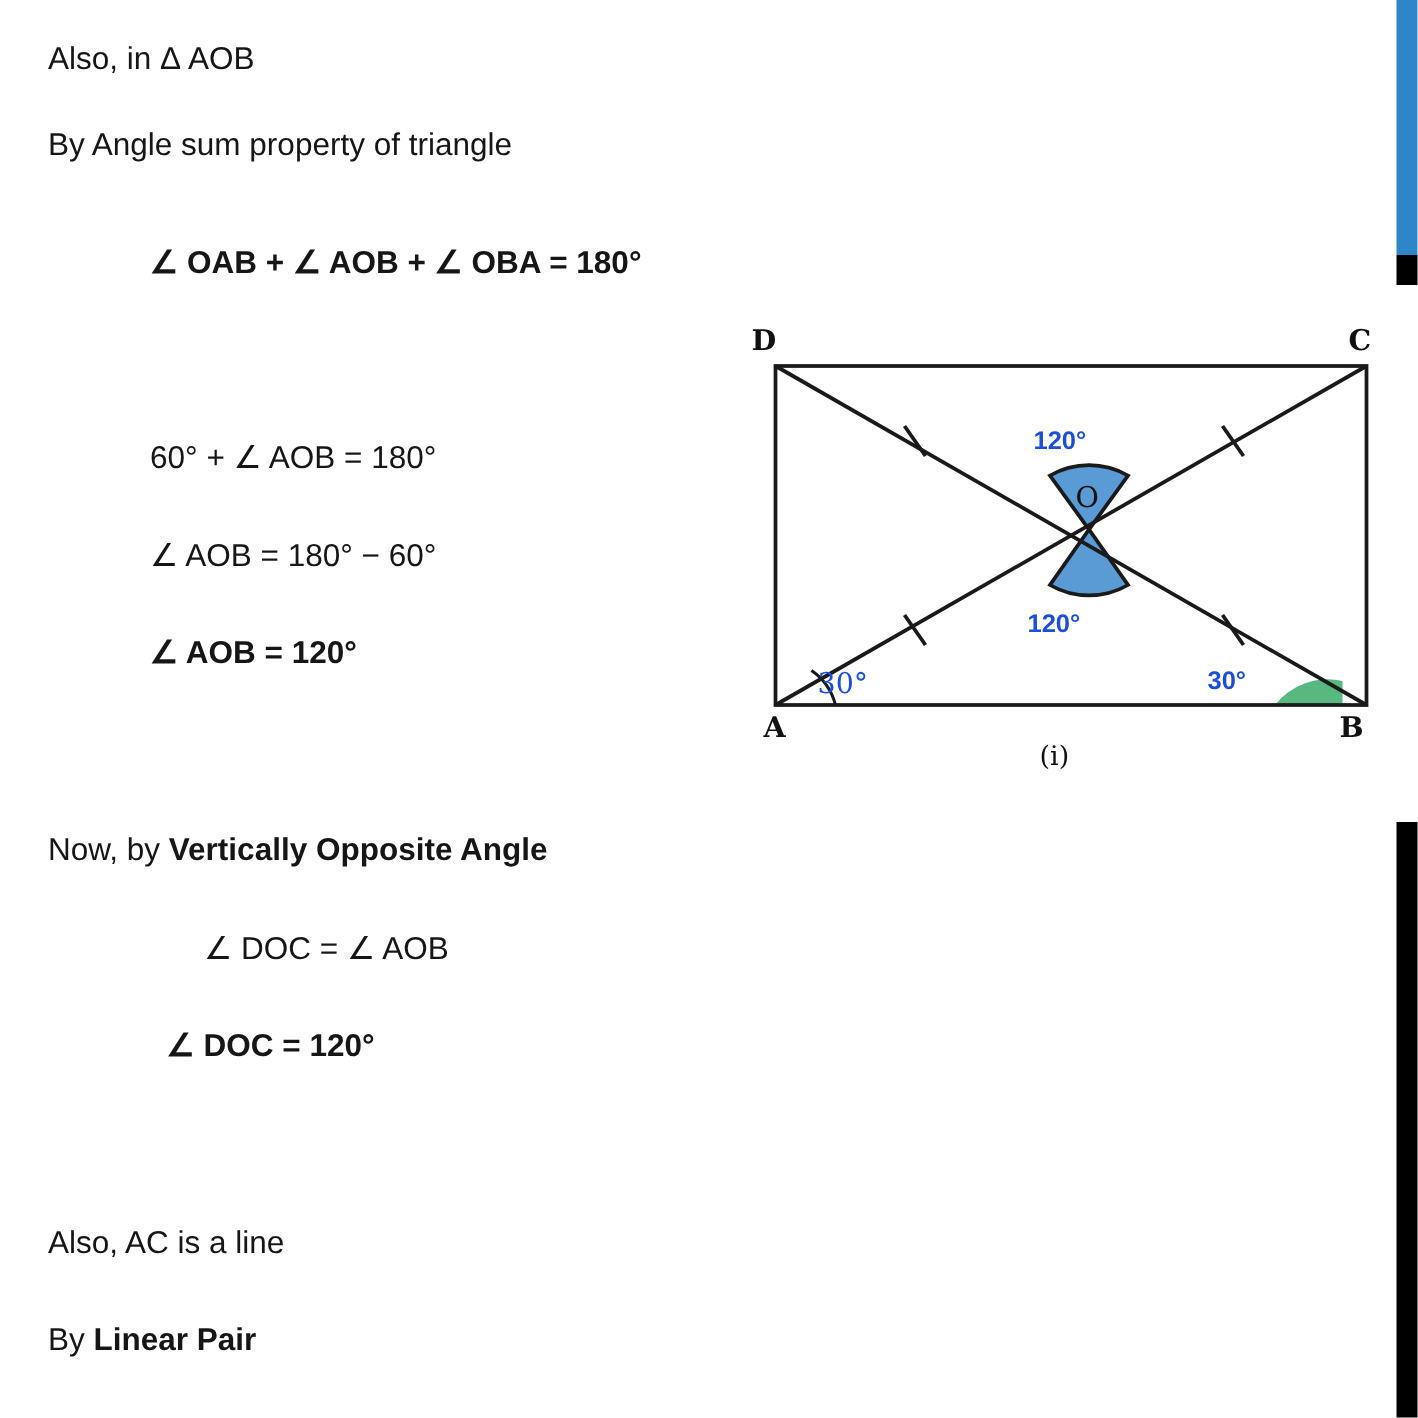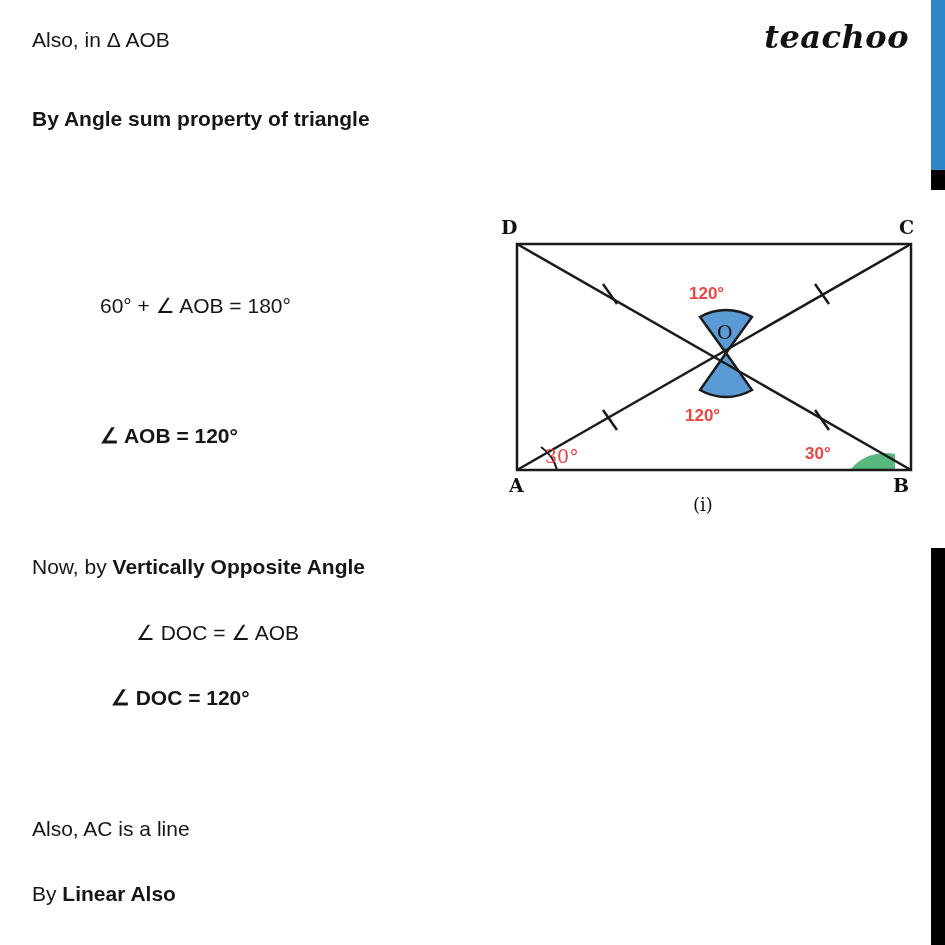--- a/index.html
+++ b/index.html
@@ -79,21 +79,21 @@
     font-family: "DejaVu Serif", serif;
     font-weight: bold;
     font-size: 19px;
     color: #111;
   }
   .ang-label {
     position: absolute;
     font-family: "Liberation Sans", sans-serif;
     font-weight: bold;
     font-size: 17px;
-    color: #ef4444;
+    color: #1d4ed8;
   }
   .fig-caption {
     position: absolute;
     font-family: "DejaVu Serif", serif;
     font-size: 18px;
     color: #111;
   }
   .o-label {
     position: absolute;
     font-family: "DejaVu Serif", serif;
@@ -103,35 +103,36 @@
 </style>
 </head>
 <body>
 
 <div class="page">
 
   <div class="edge-strip edge-blue"></div>
   <div class="edge-strip edge-black1"></div>
   <div class="edge-strip edge-black2"></div>
 
-  <div class="brand">teachoo</div>
 
   <div class="txt indent" style="top:27px; left:32px;">Also, in Δ AOB</div>
-  <div class="txt" style="top:106px; left:32px;font-weight:bold;">By Angle sum property of triangle</div>
+  <div class="txt" style="top:84px; left:32px;">By Angle sum property of triangle</div>
+  <div class="txt bold" style="top:163px; left:100px;">∠ OAB + ∠ AOB + ∠ OBA = 180°</div>
   <div class="txt" style="top:293px; left:100px;">60° + ∠ AOB = 180°</div>
+  <div class="txt" style="top:358px; left:100px;">∠ AOB = 180°  − 60°</div>
   <div class="txt bold" style="top:423px; left:100px;">∠ AOB = 120°</div>
 
   <div class="txt" style="top:554px; left:32px;"><span>Now, by </span><span class="bold">Vertically Opposite Angle</span></div>
 
   <div class="txt" style="top:620px; left:100px;margin-left:36px;">∠ DOC = ∠ AOB</div>
   <div class="txt bold" style="top:685px; left:100px;margin-left:11px;">∠ DOC = 120°</div>
 
   <div class="txt" style="top:816px; left:32px;"><span>Also, AC is a line</span></div>
 
-  <div class="txt" style="top:881px; left:32px;"><span>By </span><span class="bold">Linear Also</span></div>
+  <div class="txt" style="top:881px; left:32px;"><span>By </span><span class="bold">Linear Pair</span></div>
 
   <div class="figure">
     <svg width="440" height="310" viewBox="0 0 440 310">
 
       <path d="M 400 248 L 355 248 A 45 45 0 0 1 400 232 Z" fill="#57b97f" stroke="none"></path>
 
       <path d="M 205 95 A 52 52 0 0 1 257 95 L 231 131 Z" fill="#5b9bd5" stroke="#1a1a1a" stroke-width="2.5"></path>
       <path d="M 205 168 A 52 52 0 0 0 257 168 L 231 131 Z" fill="#5b9bd5" stroke="#1a1a1a" stroke-width="2.5"></path>
 
       <rect x="22" y="22" width="394" height="226" fill="none" stroke="#1a1a1a" stroke-width="2.5"></rect>

